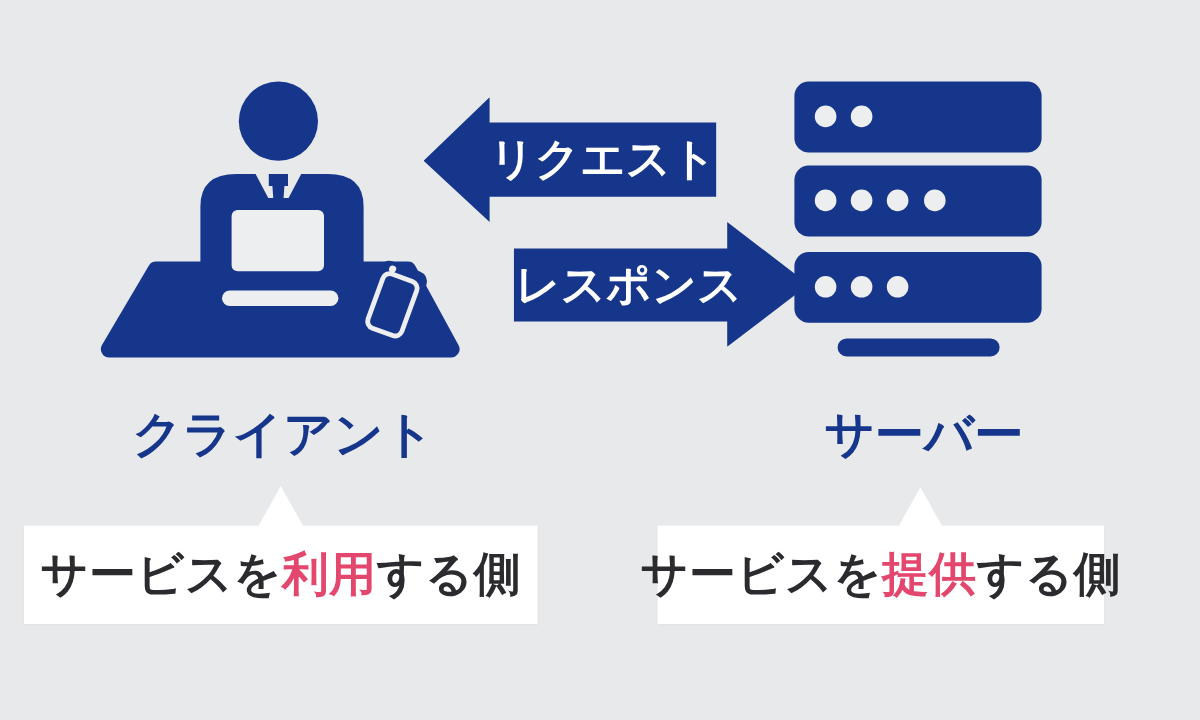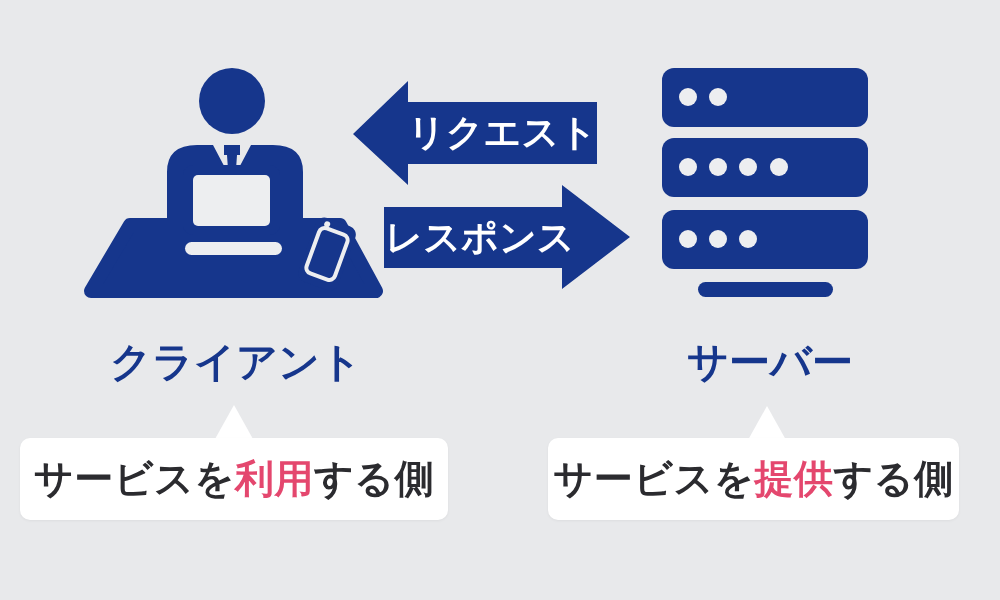--- a/index.html
+++ b/index.html
@@ -21,21 +21,21 @@
   .arrow {
     position: absolute;
     background: #16368C;
     text-align: center;
   }
   .arrow-request {
     left: 353px; top: 81px; width: 245px; height: 104px;
     clip-path: polygon(0px 53px, 55px 0px, 55px 21px, 244px 21px, 244px 83px, 55px 83px, 55px 104px);
   }
   .arrow-response {
-    left: 384px; top: 185px; width: 247px; height: 104px;
+    left: 428px; top: 185px; width: 247px; height: 104px;
     clip-path: polygon(0px 22px, 178px 22px, 178px 0px, 246px 52px, 178px 104px, 178px 83px, 0px 83px);
   }
   .arrow-label {
     position: absolute;
     display: flex; align-items: center; justify-content: center;
     color: #FFFFFF;
     font-size: 37px;
     font-weight: 700;
     letter-spacing: 0px;
     white-space: nowrap;
@@ -54,27 +54,27 @@
     white-space: nowrap;
   }
   .title-client { left: 76px; }
   .title-server { left: 610px; }
 
   
   .bubble {
     position: absolute;
     top: 438px; height: 82px;
     background: #FFFFFF;
-    border-radius: 10px;
+    border-radius: 0;
     display: flex; align-items: center; justify-content: center;
     box-shadow: 0 1px 3px rgba(0,0,0,0.05);
     white-space: nowrap;
   }
   .bubble-client { left: 20px; width: 428px; }
-  .bubble-server { left: 548px; width: 411px; }
+  .bubble-server { left: 548px; width: 372px; }
   .bubble-text {
     color: #2B2B2F;
     font-size: 39px;
     font-weight: 600;
     letter-spacing: 0.5px;
   }
   .bubble-text .hl { color: #E4476E; }
   .bubble-tail {
     position: absolute;
     width: 0; height: 0;

